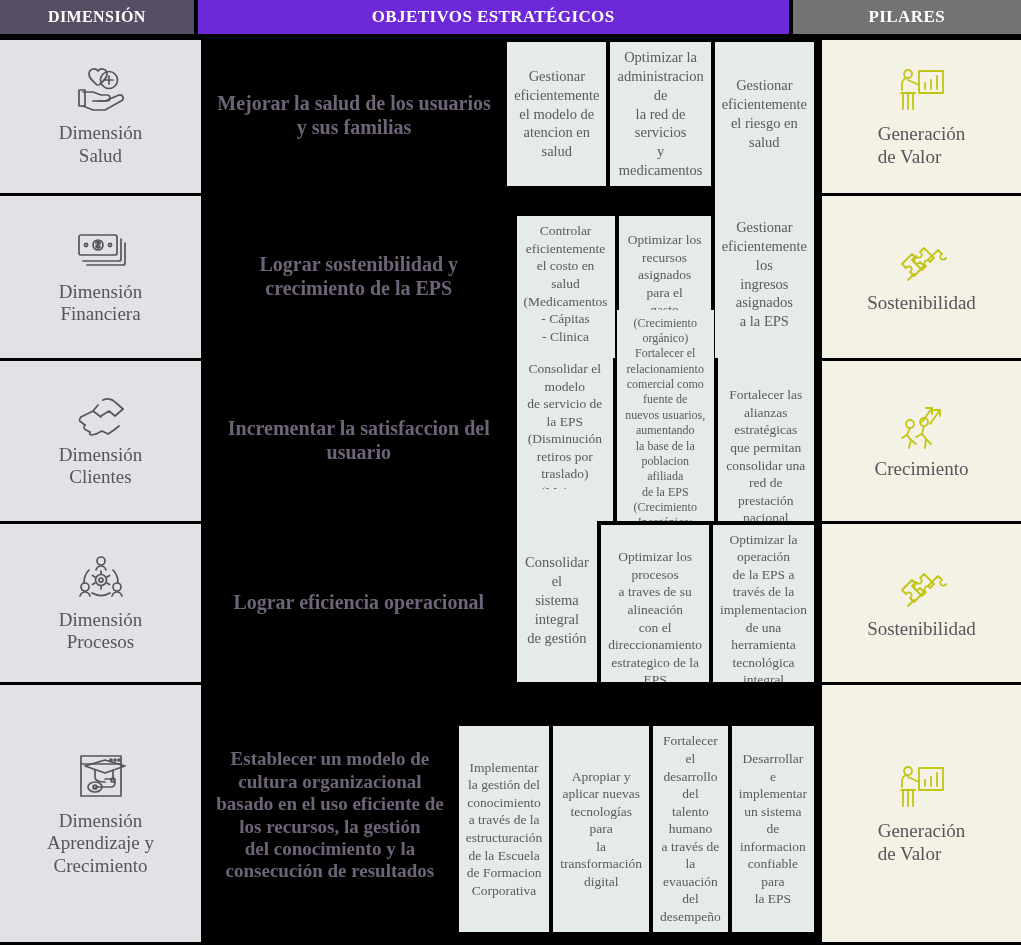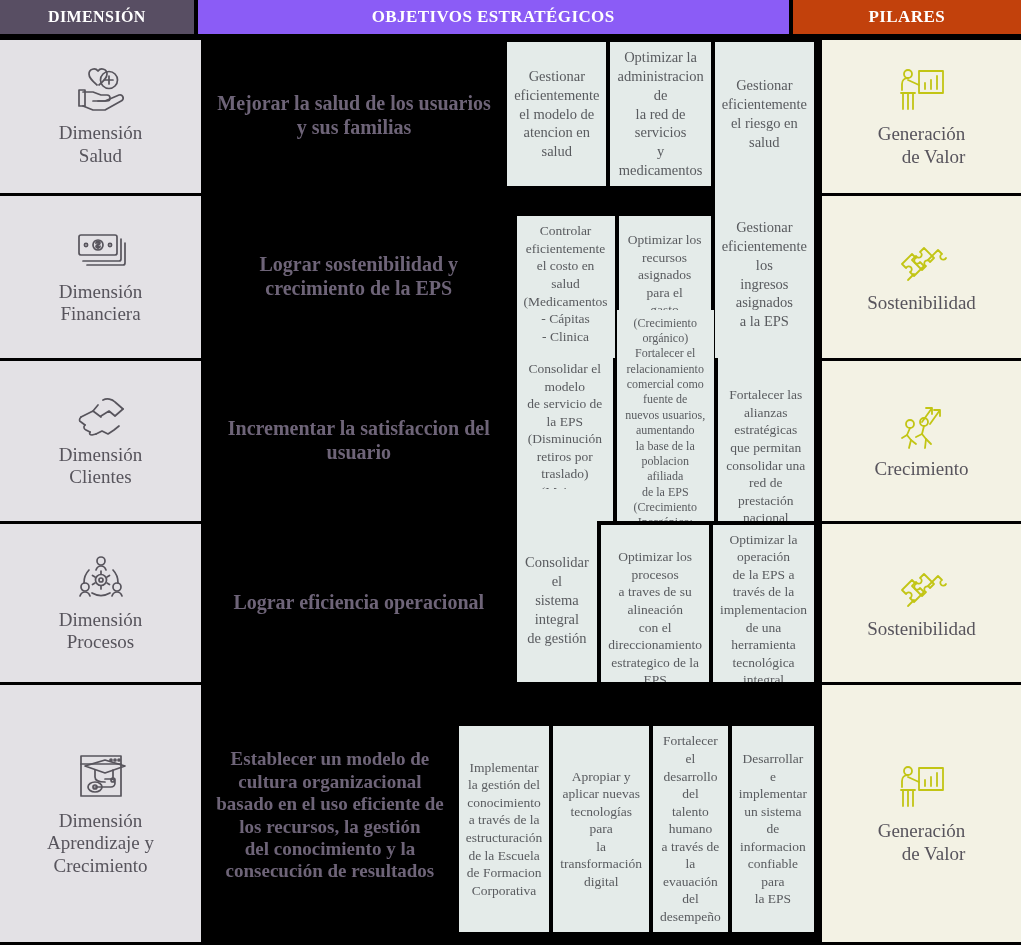--- a/index.html
+++ b/index.html
@@ -33,23 +33,23 @@
     justify-content: center;
     color: #ffffff;
     font-weight: bold;
     font-size: 17px;
     letter-spacing: 0.4px;
     height: 34px;
     margin-top: 0px;
   }
   .hdr-dim    { width: 201px; background: #584e63; font-size: 16px; }
   .hdr-gap    { width: 4px;   background: #000000; }
-  .hdr-obj    { width: 613px; background: #8b5cf6; }
+  .hdr-obj    { width: 613px; background: #6d28d9; }
   .hdr-gap2   { width: 4px;   background: #000000; }
-  .hdr-pil    { width: 237px; background: #c2410c; }
+  .hdr-pil    { width: 237px; background: #737373; }
 
   
   .row {
     display: flex;
     background: #000000;
     border-top: 3px solid #000000;
   }
   .row-1 { height: 156px; }
   .row-2 { height: 165px; }
   .row-3 { height: 163px; }
@@ -129,21 +129,21 @@
     flex-direction: column;
     align-items: center;
     justify-content: center;
     padding: 6px 4px;
   }
   .pil-icon { margin-bottom: 8px; }
   .pil-label {
     color: #57545c;
     font-size: 19px;
     line-height: 1.18;
-    text-align: right;
+    text-align: left;
     white-space: pre-line;
   }
   svg { display: block; }
 </style>
 </head>
 <body>
 
 <div class="matrix">
 
   <div class="header-row">

